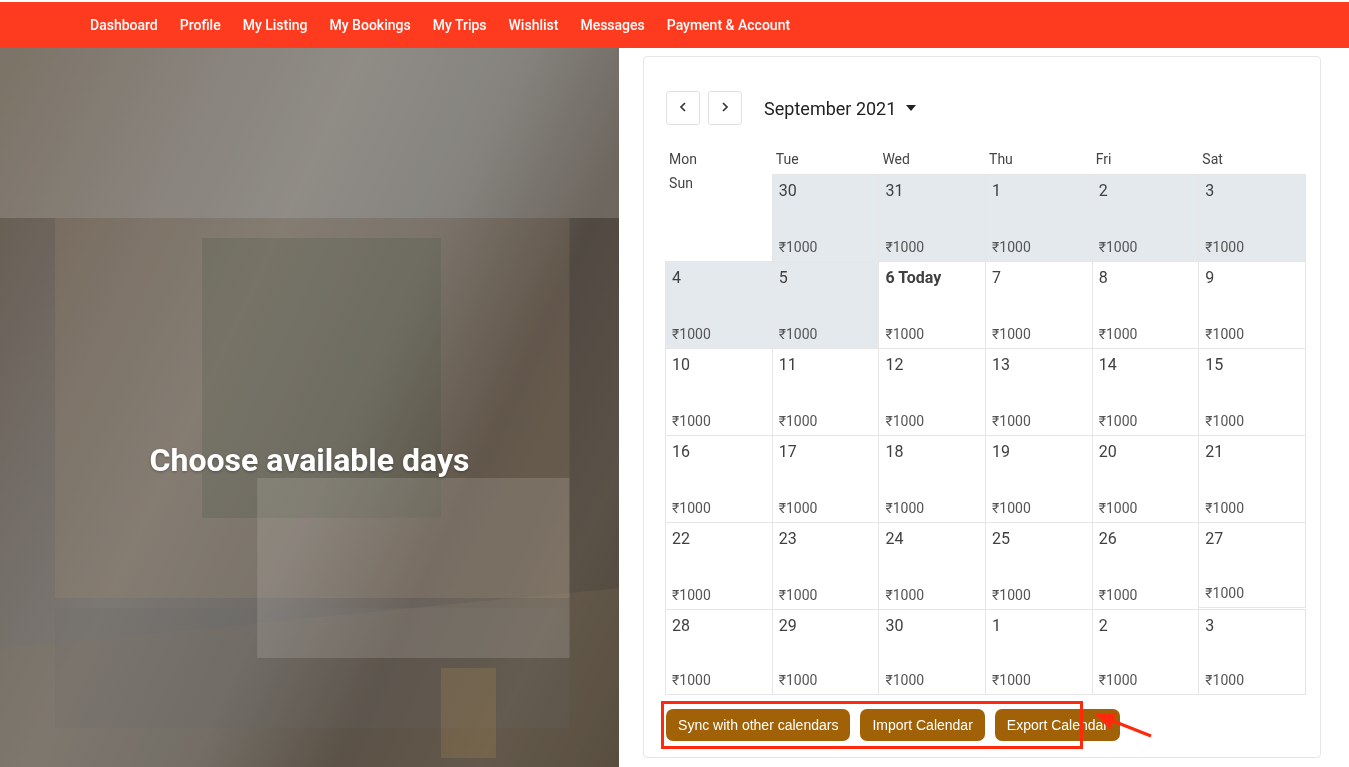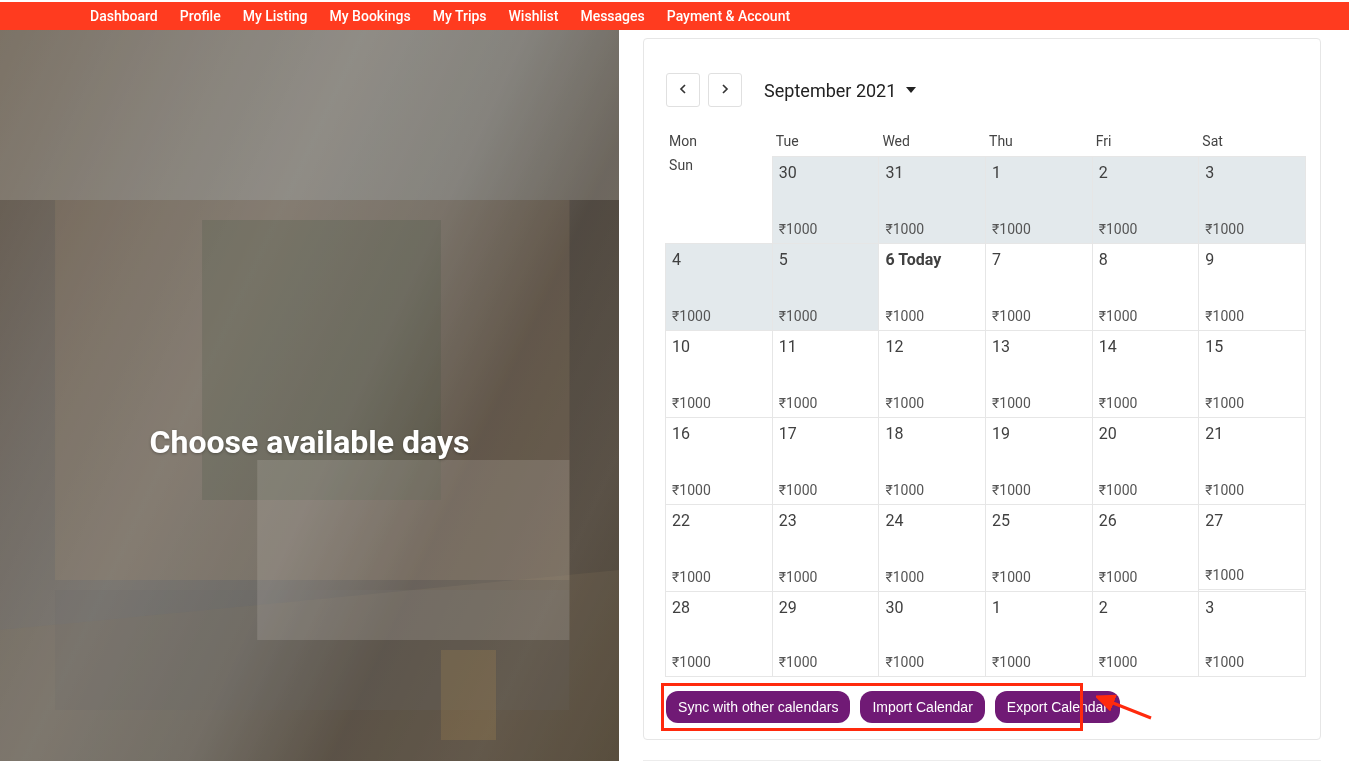--- a/index.html
+++ b/index.html
@@ -6,21 +6,21 @@
 body {
   font-family: -apple-system, BlinkMacSystemFont, "Segoe UI", Roboto, Arial, sans-serif;
   width: 1349px;
   height: 767px;
   overflow: hidden;
   background: #fff;
 }
 .topline { height: 2px; background: #fff; }
 .navbar {
   background: #ff3b1f;
-  height: 28px;
+  height: 46px;
   padding: 0 12px 0 90px;
   display: flex;
   align-items: center;
   gap: 22px;
 }
 .navbar .nav-item {
   color: #fff;
   font-size: 14px;
   font-weight: 500;
   cursor: pointer;
@@ -133,26 +133,26 @@
 .highlight-box {
   position: absolute;
   left: -5px;
   top: -8px;
   width: 422px;
   height: 48px;
   border: 3px solid #ff2a0d;
   pointer-events: none;
 }
 .action-row button.solid {
-  background: #701a75;
+  background: #a16207;
   color: #fff;
   border: none;
   padding: 8px 12px;
   font-size: 14px;
-  border-radius: 12px;
+  border-radius: 7px;
   cursor: pointer;
 }
 .arrow-annot {
   position: absolute;
   left: 430px;
   top: 2px;
   width: 60px;
   height: 30px;
   pointer-events: none;
 }

